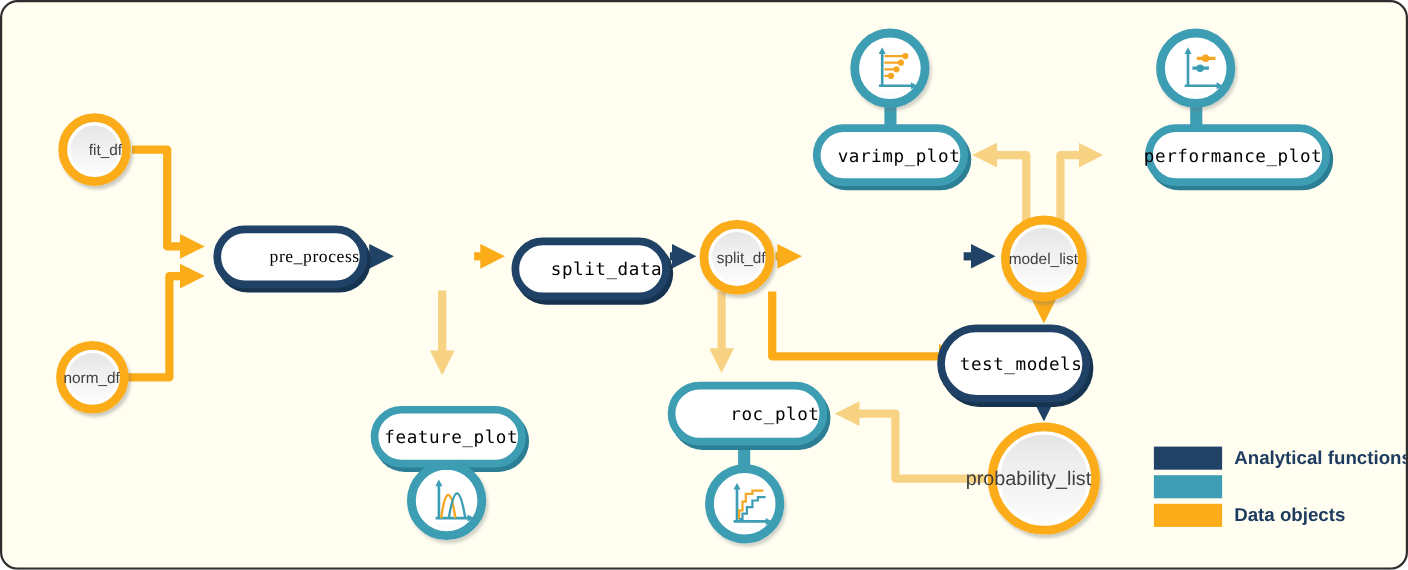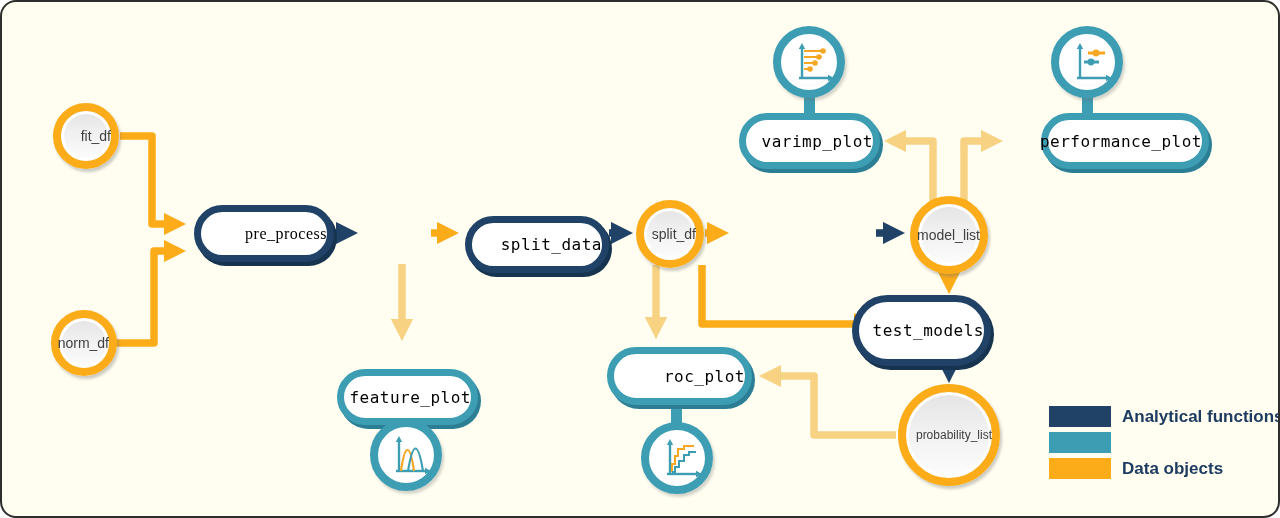--- a/index.html
+++ b/index.html
@@ -22,21 +22,21 @@
   }
   .pill.navy{border:7px solid #1F4266;box-shadow:3px 4px 0 #16334F;}
   .pill.teal{border:7px solid #3D9DB3;box-shadow:3px 4px 0 #2C7E95;}
   .circle{
     border-radius:50%;
     border:8px solid #FBAC18;
     background:linear-gradient(180deg,#e4e4e4 0%,#eeeeee 35%,#fdfdfd 100%);
     box-shadow:inset 0 0 0 3px #ffffff, 2px 3px 3px rgba(110,110,110,0.35);
     font-size:14px;color:#3f3f3f;white-space:nowrap;
   }
-  .circle.big{font-size:12px;}
+  .circle.big{font-size:18px;}
   .icon-circle{
     border-radius:50%;
     border:8px solid #3D9DB3;
     background:radial-gradient(circle at 50% 42%, #ffffff 58%, #ebebeb 100%);
     box-shadow:inset 0 0 0 3px #ffffff, 2px 3px 3px rgba(110,110,110,0.3);
   }
   .legend{position:absolute;left:1047px;top:404px;z-index:2;display:flex;flex-direction:column;gap:5px;}
   .legend-row{display:flex;align-items:center;gap:11px;}
   .swatch{width:62px;height:21px;}
   .swatch.navy{background:#1F4266;}

